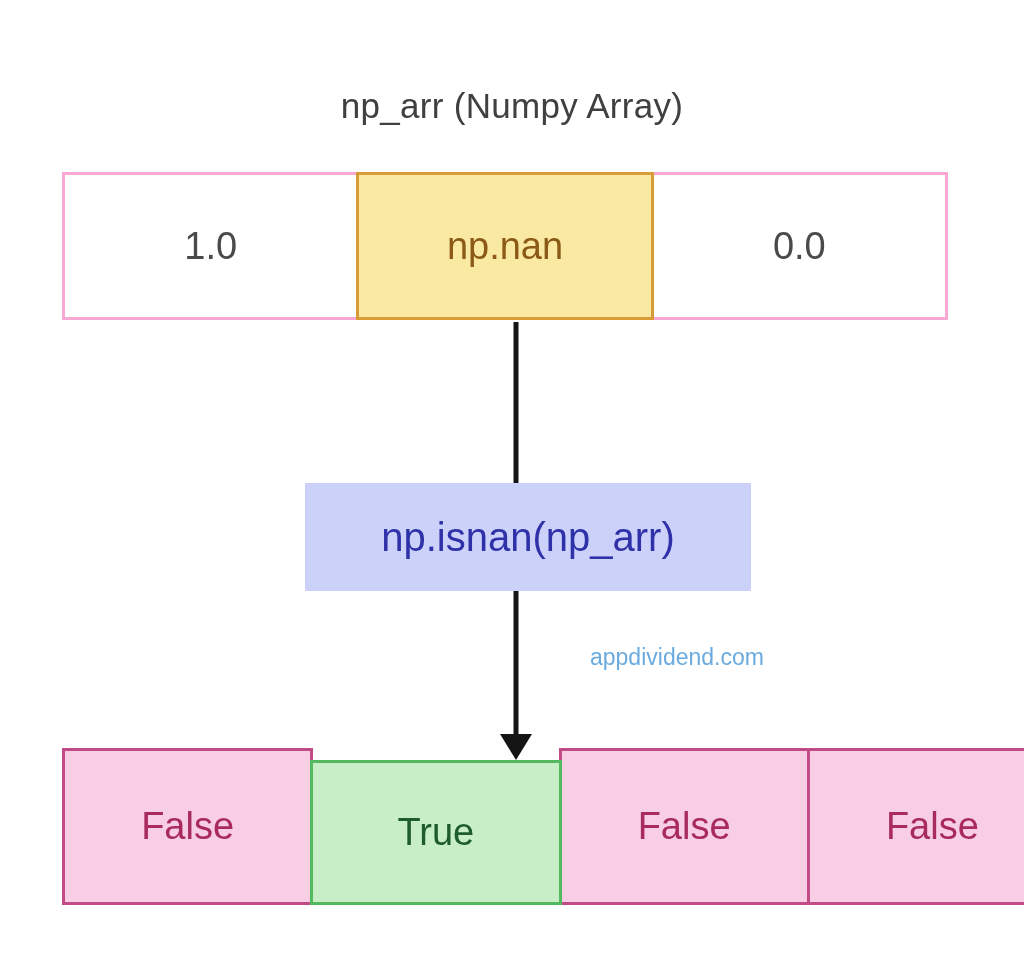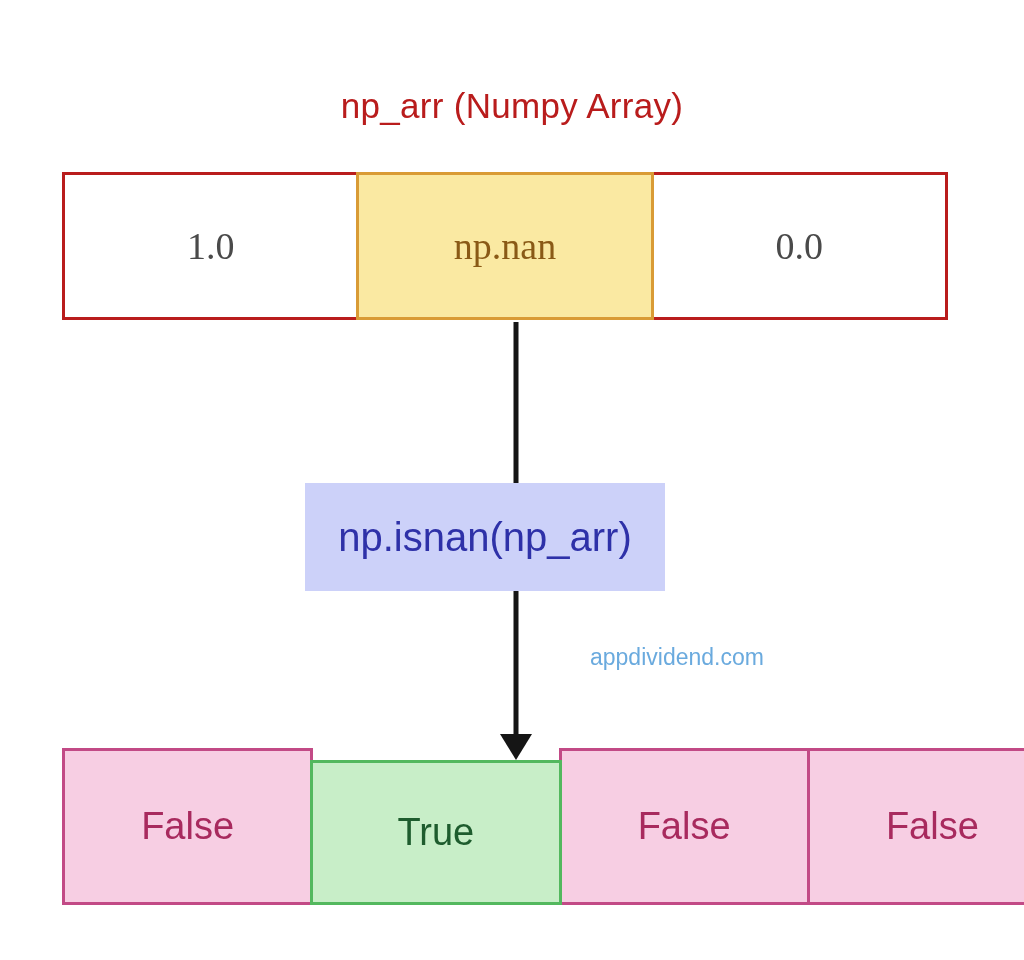--- a/index.html
+++ b/index.html
@@ -21,21 +21,21 @@
   }
 
   
   .title {
     position: absolute;
     left: 0;
     top: 86px;
     width: 1024px;
     text-align: center;
     font-size: 35px;
-    color: #b91c1c;
+    color: #404040;
     letter-spacing: 0.3px;
     white-space: nowrap;
   }
 
   
   .arrow-svg {
     position: absolute;
     left: 0;
     top: 0;
     width: 1024px;
@@ -65,25 +65,24 @@
   .cell {
     box-sizing: border-box;
     flex: 1 1 0;
     display: flex;
     align-items: center;
     justify-content: center;
     font-size: 38px;
     white-space: nowrap;
   }
   #input-array .cell {
-    border: 3px solid #b91c1c;
+    border: 3px solid #f9a8d4;
     margin-right: -3px;
     background: #ffffff;
     color: #4a4a4a;
-    font-family: Liberation Serif, serif;
   }
   #input-array .cell:last-child { margin-right: 12px; }
   #input-array .cell.highlight-nan {
     background: #fae9a2;
     border-color: #d99b35;
     color: #8a5a16;
     z-index: 3;
     text-align: center;
   }
   #output-array .cell {
@@ -99,21 +98,21 @@
     color: #1e5c2e;
     z-index: 3;
     margin-top: 12px;
   }
 
   
   #func-box {
     position: absolute;
     left: 305px;
     top: 483px;
-    width: 360px;
+    width: 446px;
     height: 108px;
     background: #ccd1f9;
     display: flex;
     align-items: center;
     justify-content: center;
     font-size: 40px;
     color: #2e31a8;
     white-space: nowrap;
     z-index: 4;
   }

